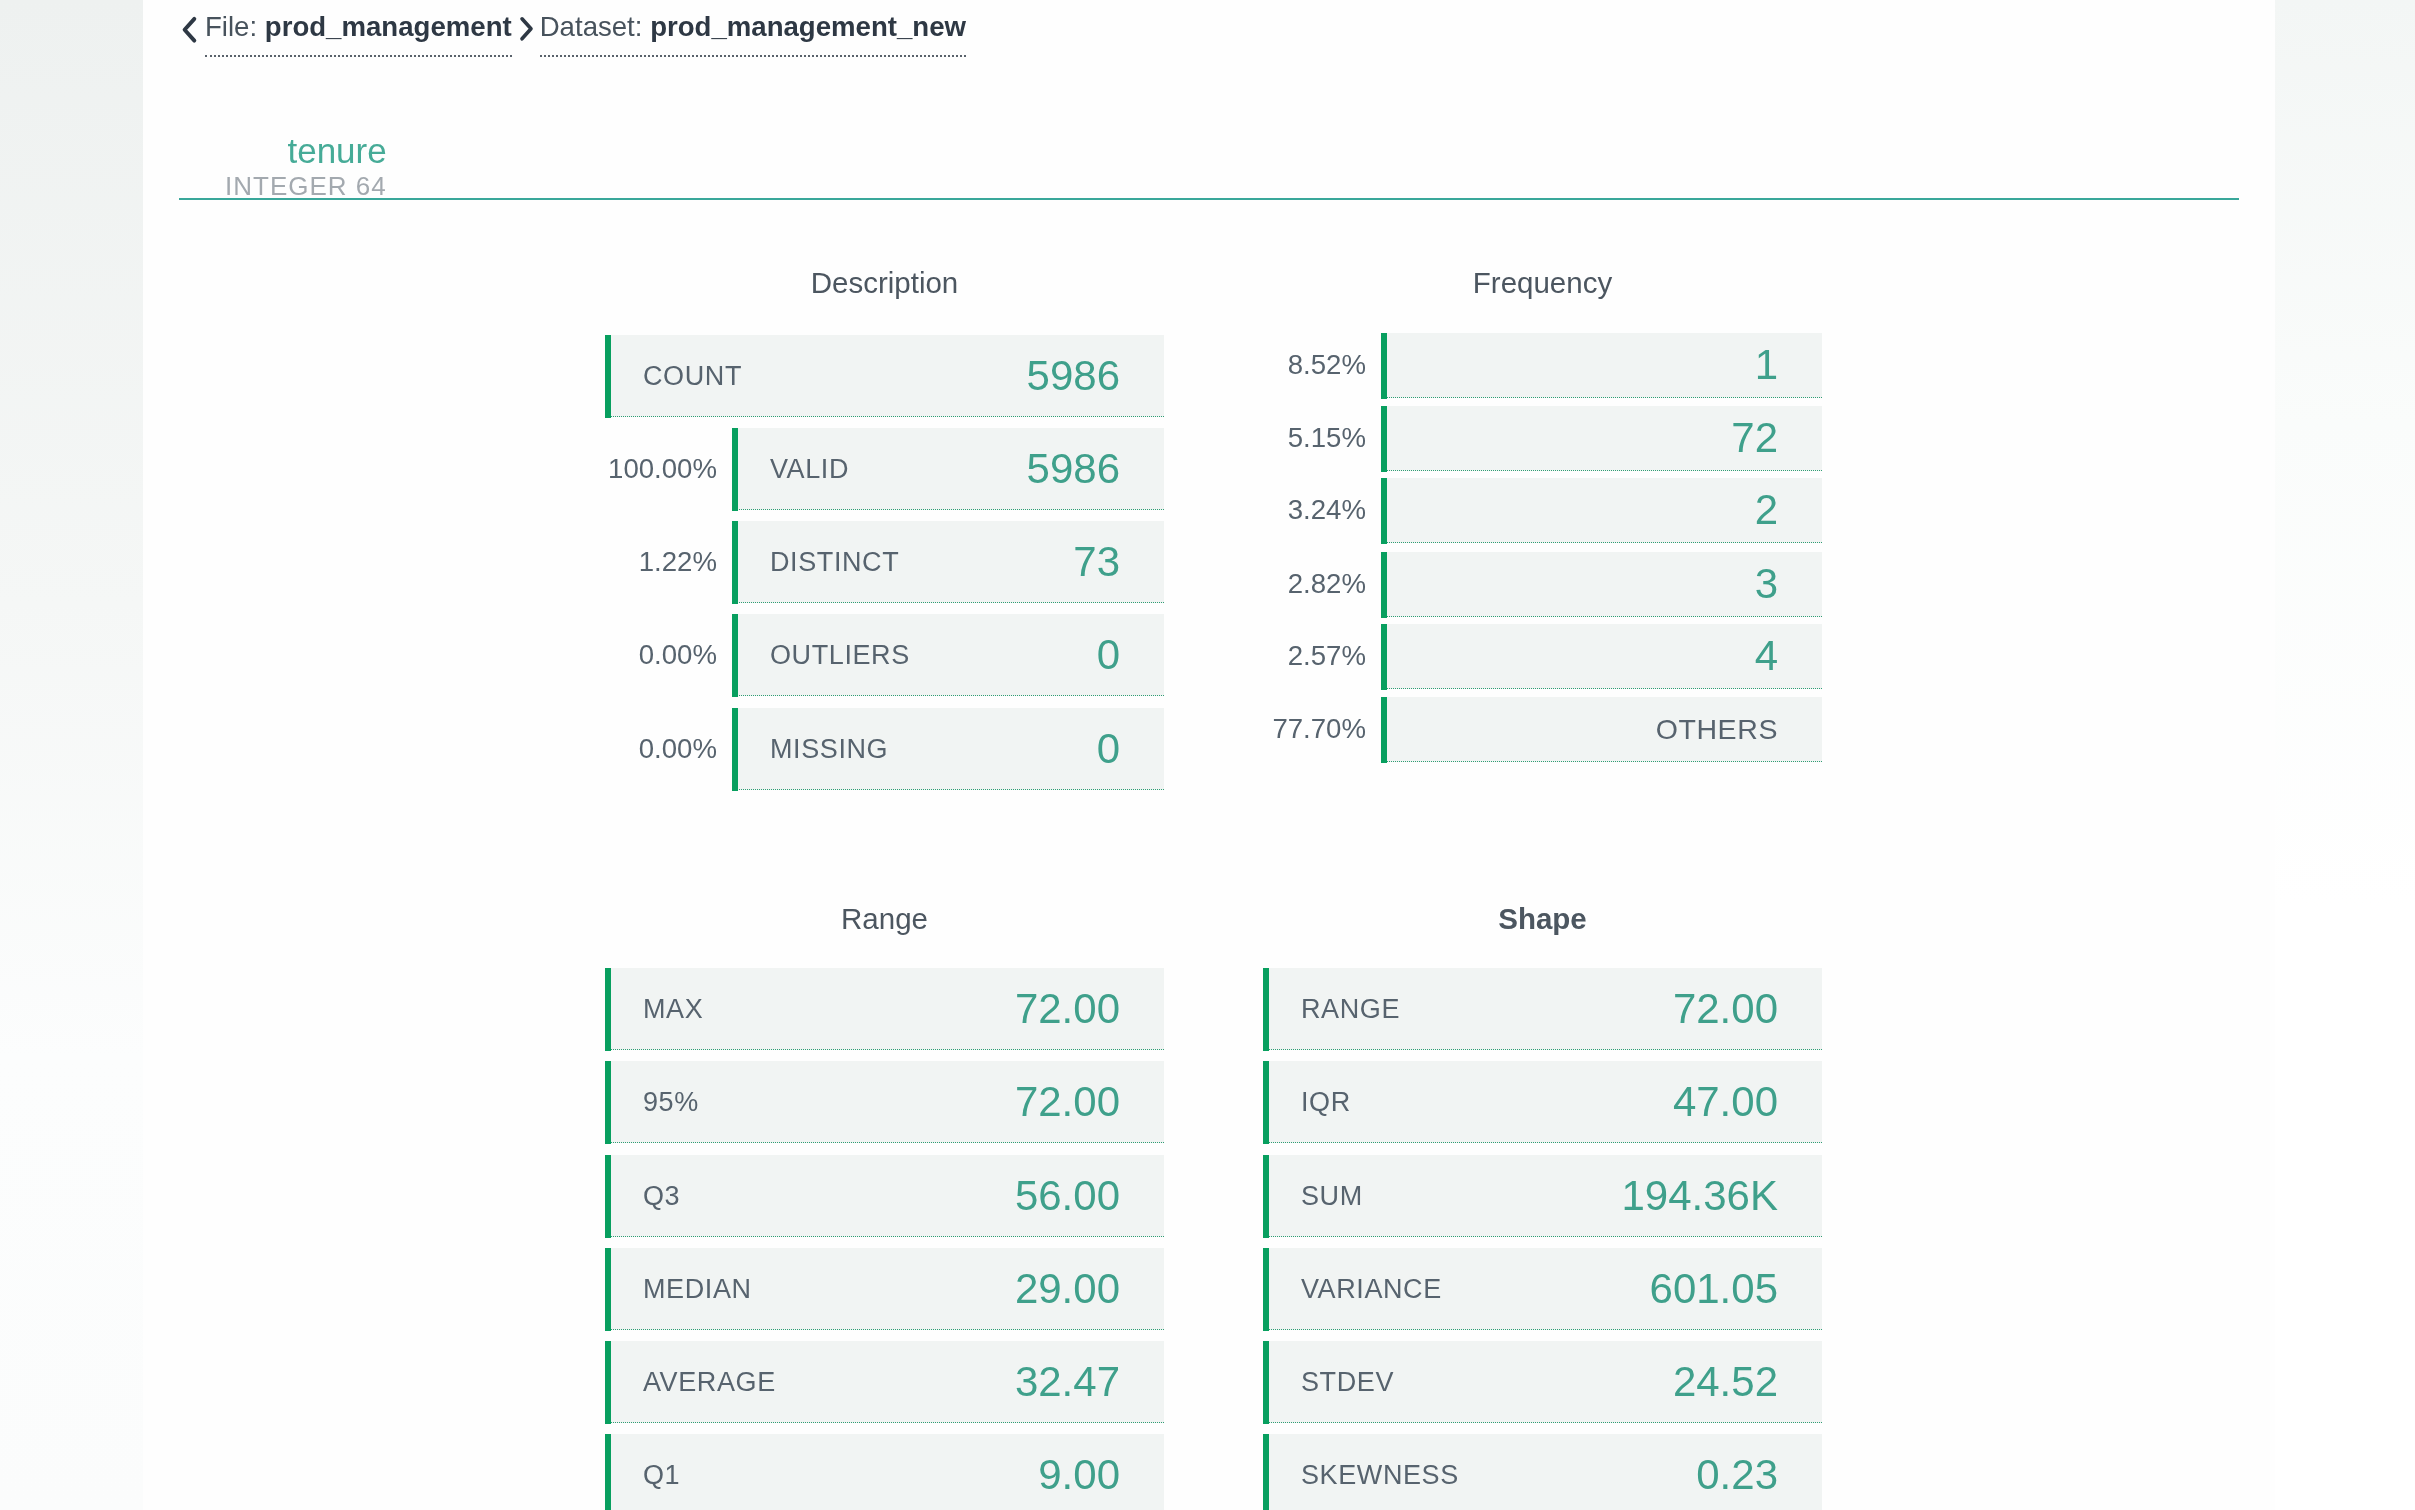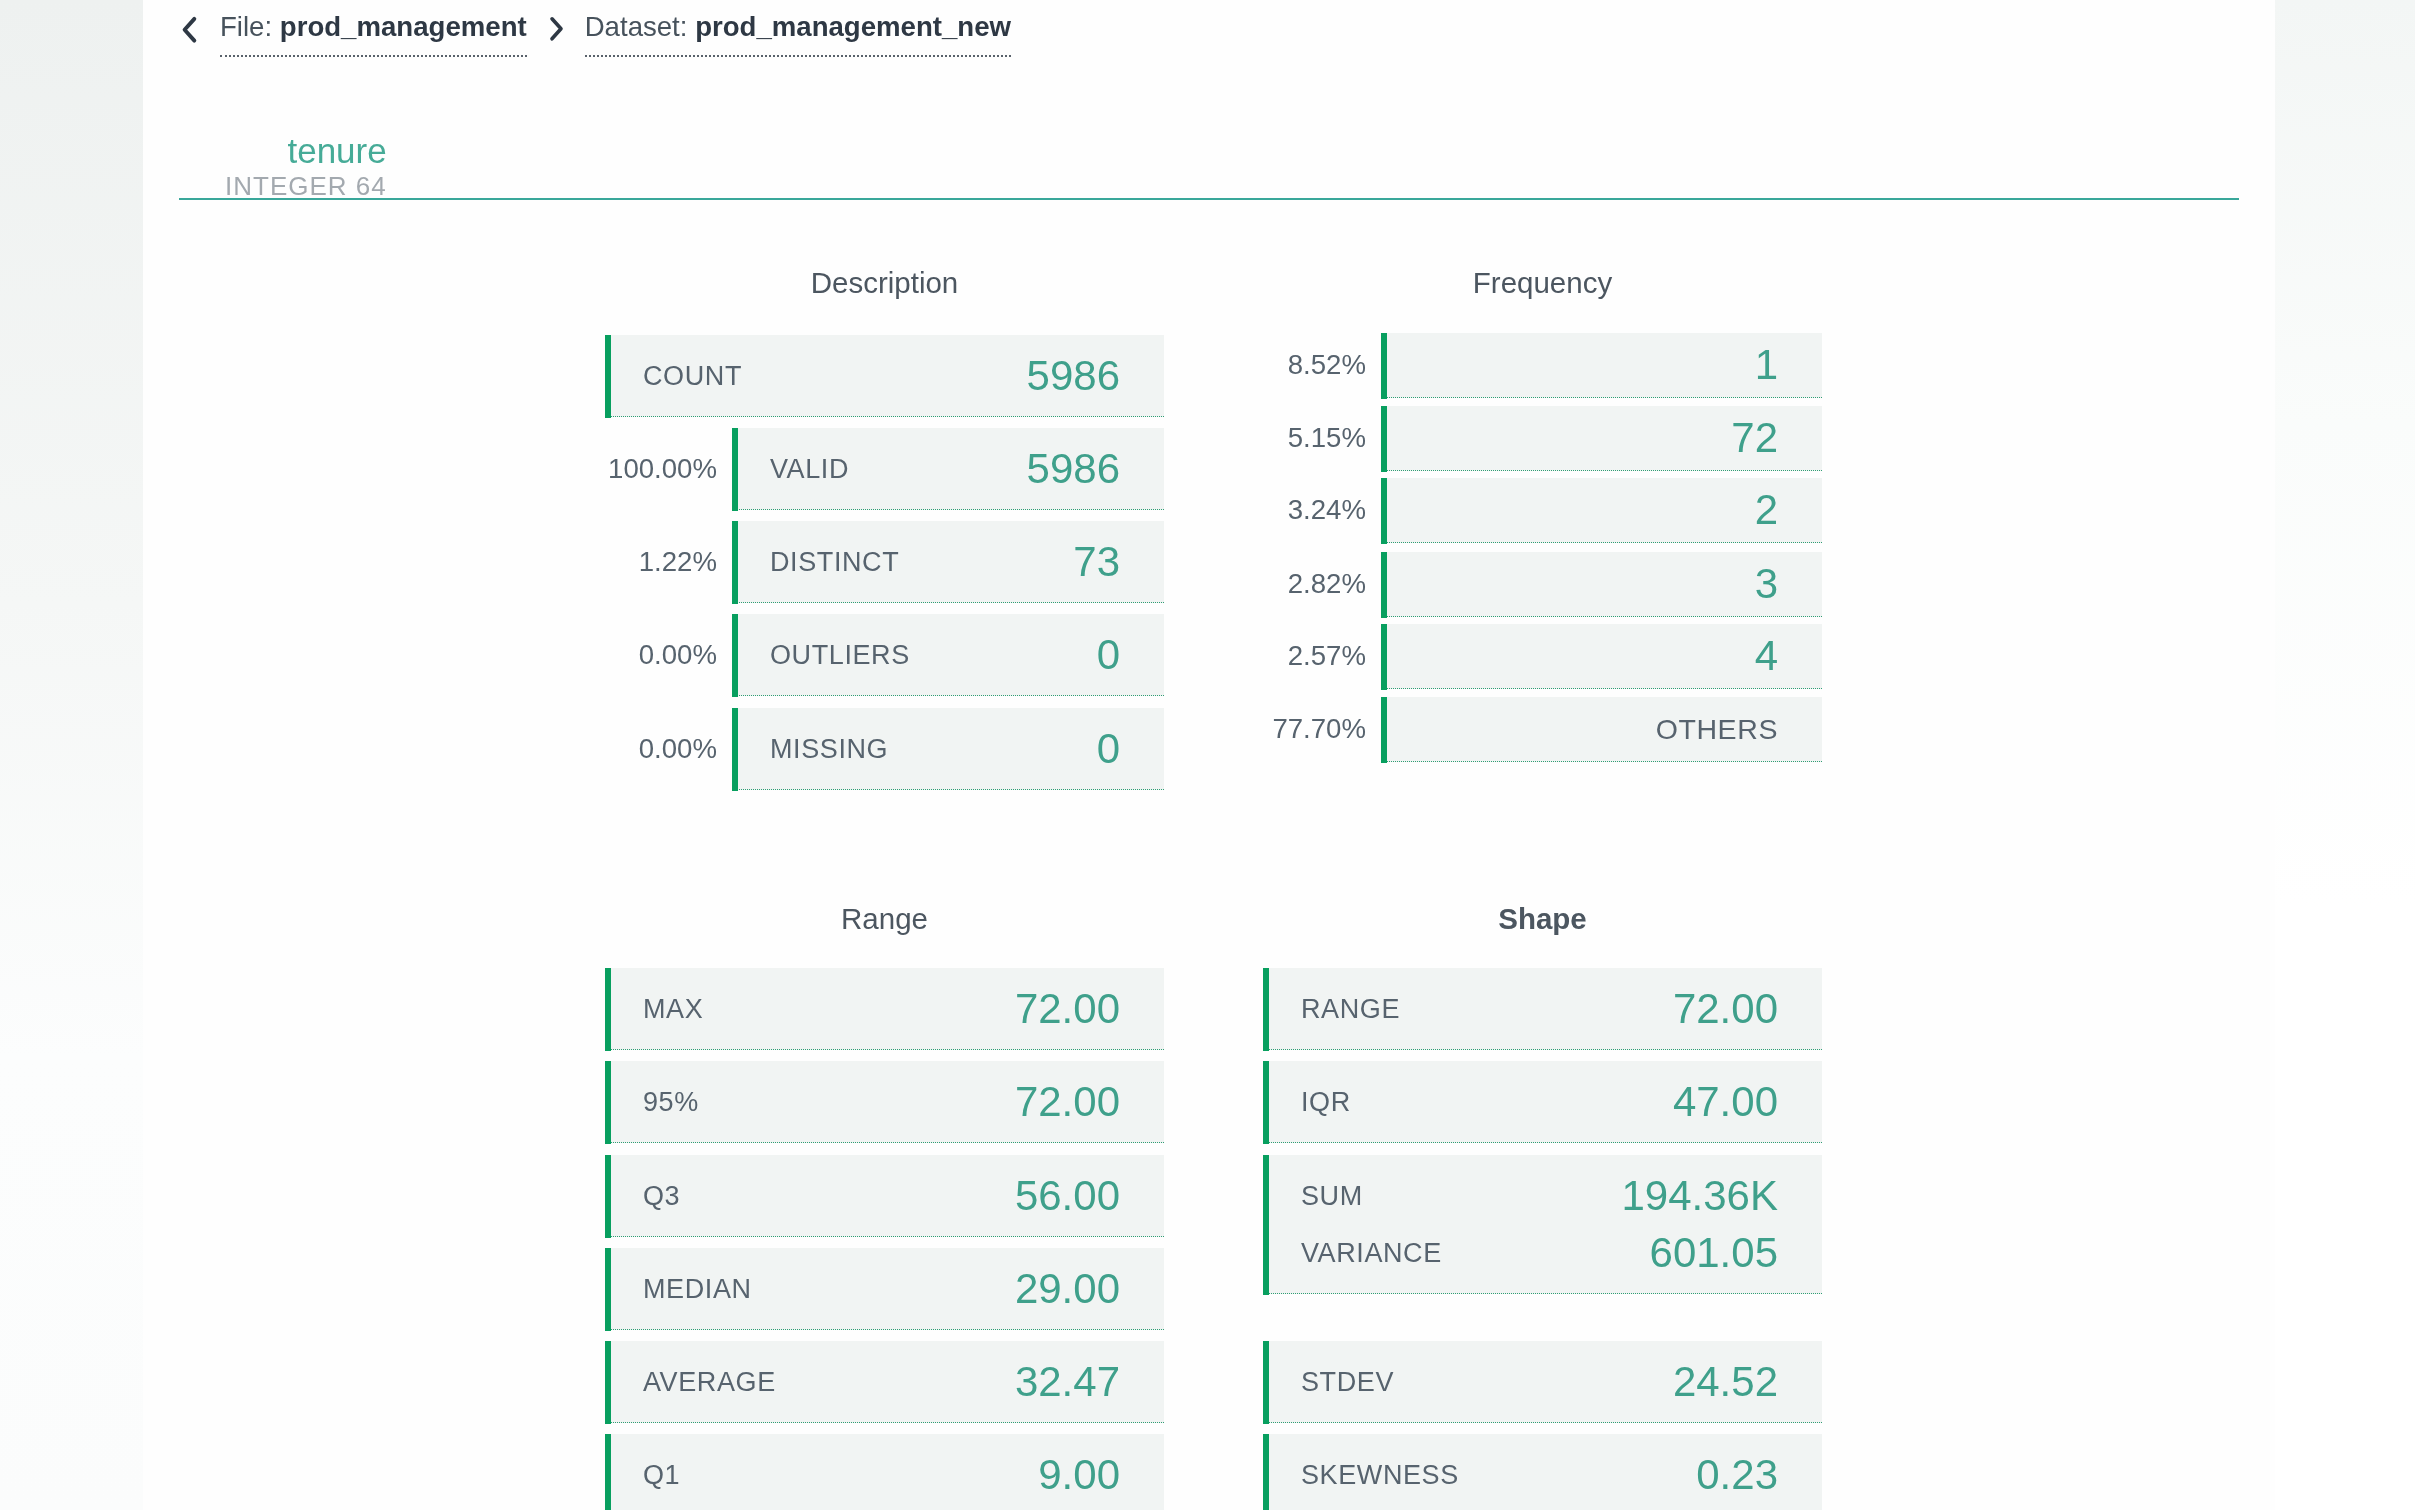--- a/index.html
+++ b/index.html
@@ -14,21 +14,21 @@
     background:linear-gradient(180deg,#eef1f0 0%,#f5f7f6 40%,#fcfdfd 70%,#fbfcfc 100%);
   }
   .edge-right {
     position:absolute; right:0; top:0; width:141px; height:100%;
     background:linear-gradient(180deg,#f3f6f5 0%,#fafcfb 28%,#ffffff 60%);
   }
 
   
   .breadcrumb {
     position:absolute; left:177px; top:11.4px;
-    display:flex; align-items:flex-start; gap:17px;
+    display:flex; align-items:flex-start; gap:2px;
     font-size:27.6px; color:var(--crumb-prefix);
   }
   .breadcrumb .chev { margin-top:3.8px; display:inline-flex; }
   .crumb {
     display:inline-block; padding-bottom:11.4px;
     border-bottom:2.9px dotted #59626b; white-space:nowrap;
     cursor:pointer;
   }
   .crumb b { color:var(--crumb-dark); font-weight:700; }
 
@@ -189,21 +189,21 @@
         <span class="value">72.00</span>
       </div>
       <div class="row" style="left: 0px; width: 559px; top: 1061px; height: 82px;">
         <span class="label">IQR</span>
         <span class="value">47.00</span>
       </div>
       <div class="row" style="left: 0px; width: 559px; top: 1155px; height: 82px;">
         <span class="label">SUM</span>
         <span class="value">194.36K</span>
       </div>
-      <div class="row" style="left: 0px; width: 559px; top: 1212px; height: 82px; padding-left: 24px;">
+      <div class="row" style="left: 0px; width: 559px; top: 1248px; height: 82px; padding-left: 24px;">
         <span class="label">VARIANCE</span>
         <span class="value">601.05</span>
       </div>
       <div class="row" style="left: 0px; width: 559px; top: 1341px; height: 82px;">
         <span class="label">STDEV</span>
         <span class="value">24.52</span>
       </div>
       <div class="row" style="left: 0px; width: 559px; top: 1434px; height: 82px;">
         <span class="label">SKEWNESS</span>
         <span class="value">0.23</span>

